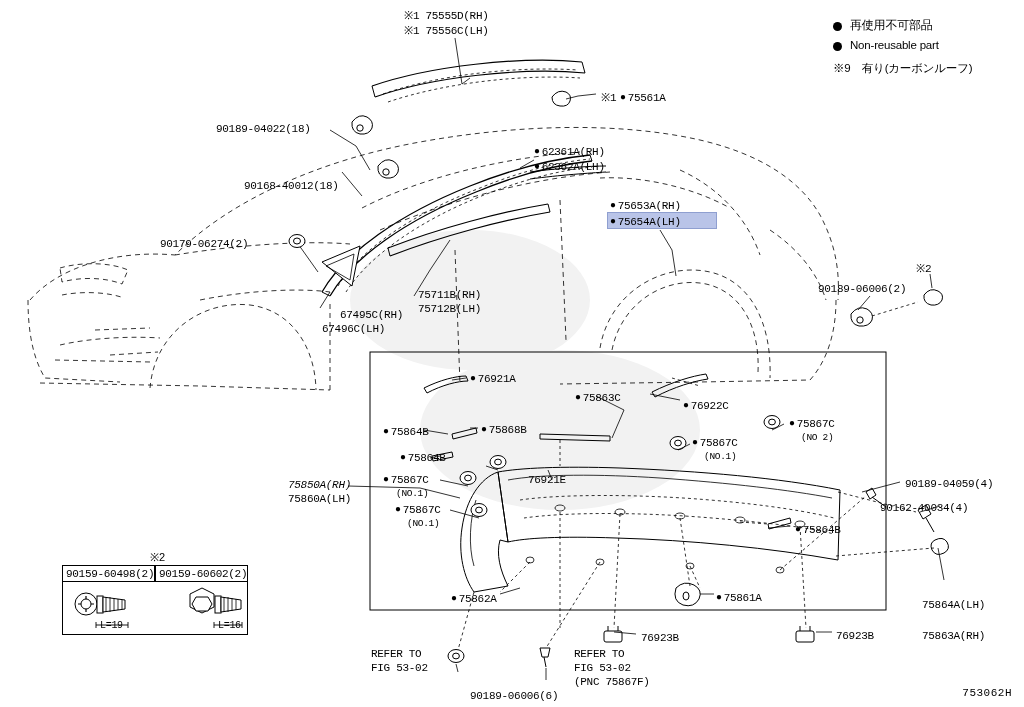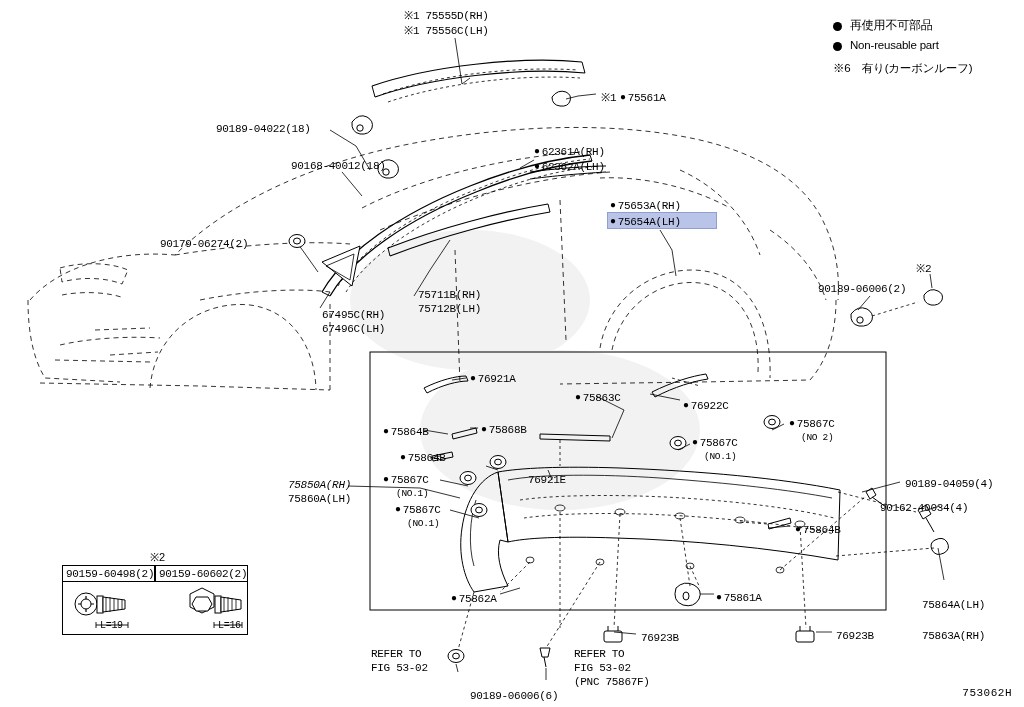--- a/index.html
+++ b/index.html
@@ -336,37 +336,37 @@
       <path d="M214 625 l28 0" stroke-width="0.9"></path>
     </g>
   </svg>
 
   <div class="hl" style="left:607px; top:212px; width:110px; height:17px;"></div>
 
   <div class="legend-dot" style="left:833px; top:22px;"></div>
   <div class="lbl" style="left:850px; top:19px; font-size:12px;">再使用不可部品</div>
   <div class="legend-dot" style="left:833px; top:42px;"></div>
   <div class="lbl" style="left:850px; top:39px; font-size:11.5px;">Non-reusable part</div>
-  <div class="lbl" style="left:833px; top:62px; font-size:11.5px;">※6　有り(カーボンルーフ)</div>
+  <div class="lbl" style="left:833px; top:62px; font-size:11.5px;">※9　有り(カーボンルーフ)</div>
 
   <div id="callouts">
       <div class="lbl mono" style="left: 404px; top: 10px; text-align: right;">※1 75555D(RH)</div>
       <div class="lbl mono" style="left: 404px; top: 25px;">※1 75556C(LH)</div>
       <div class="lbl mono" style="left: 601px; top: 92px;">※1</div>
       <div class="lbl mono bullet" style="left: 620px; top: 92px;">75561A</div>
       <div class="lbl mono" style="left: 216px; top: 123px;">90189-04022(18)</div>
-      <div class="lbl mono" style="left: 244px; top: 160px; margin-left: 47px;">90168-40012(18)</div>
+      <div class="lbl mono" style="left: 244px; top: 180px;">90168-40012(18)</div>
       <div class="lbl mono" style="left: 160px; top: 238px;">90179-06274(2)</div>
       <div class="lbl mono bullet" style="left: 534px; top: 146px;">62361A(RH)</div>
       <div class="lbl mono bullet" style="left: 534px; top: 161px;">62362A(LH)</div>
       <div class="lbl mono bullet" style="left: 610px; top: 200px;">75653A(RH)</div>
       <div class="lbl mono bullet" style="left: 610px; top: 216px;">75654A(LH)</div>
       <div class="lbl mono" style="left: 418px; top: 289px;">75711B(RH)</div>
       <div class="lbl mono" style="left: 418px; top: 303px;">75712B(LH)</div>
-      <div class="lbl mono" style="left: 322px; top: 309px;">67495C(RH)</div>
+      <div class="lbl mono" style="left: 340px; top: 309px;">67495C(RH)</div>
       <div class="lbl mono" style="left: 322px; top: 323px;">67496C(LH)</div>
       <div class="lbl mono" style="left: 818px; top: 283px;">90189-06006(2)</div>
       <div class="lbl mono" style="left: 916px; top: 263px;">※2</div>
       <div class="lbl mono bullet" style="left: 470px; top: 373px;">76921A</div>
       <div class="lbl mono bullet" style="left: 575px; top: 392px;">75863C</div>
       <div class="lbl mono bullet" style="left: 683px; top: 400px;">76922C</div>
       <div class="lbl mono bullet" style="left: 789px; top: 418px;">75867C</div>
       <div class="lbl mono small" style="left: 801px; top: 431px;">(NO 2)</div>
       <div class="lbl mono bullet" style="left: 383px; top: 426px;">75864B</div>
       <div class="lbl mono bullet" style="left: 481px; top: 424px;">75868B</div>

